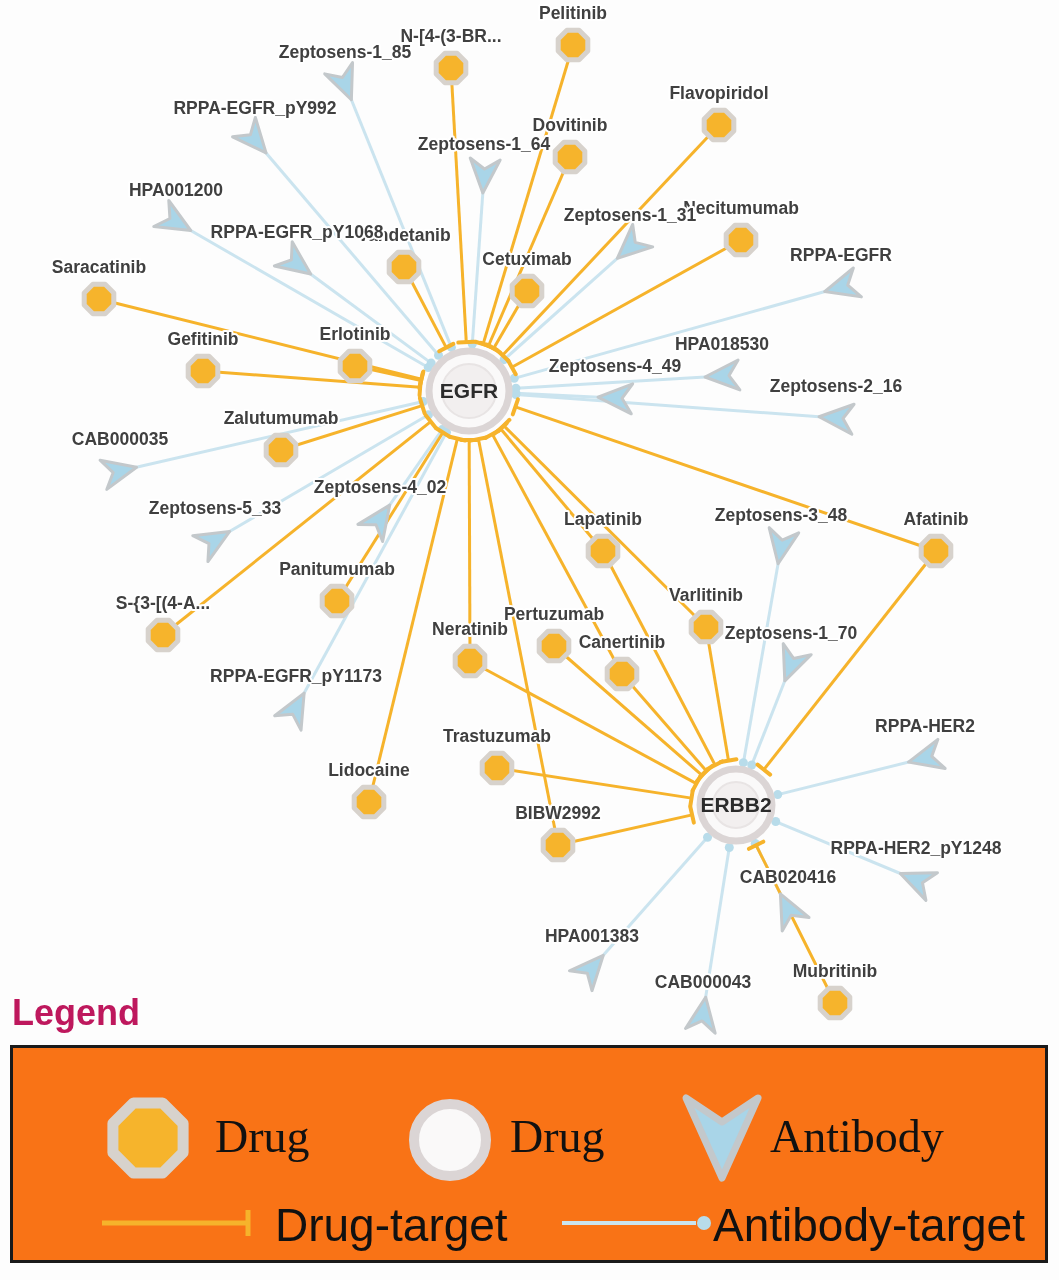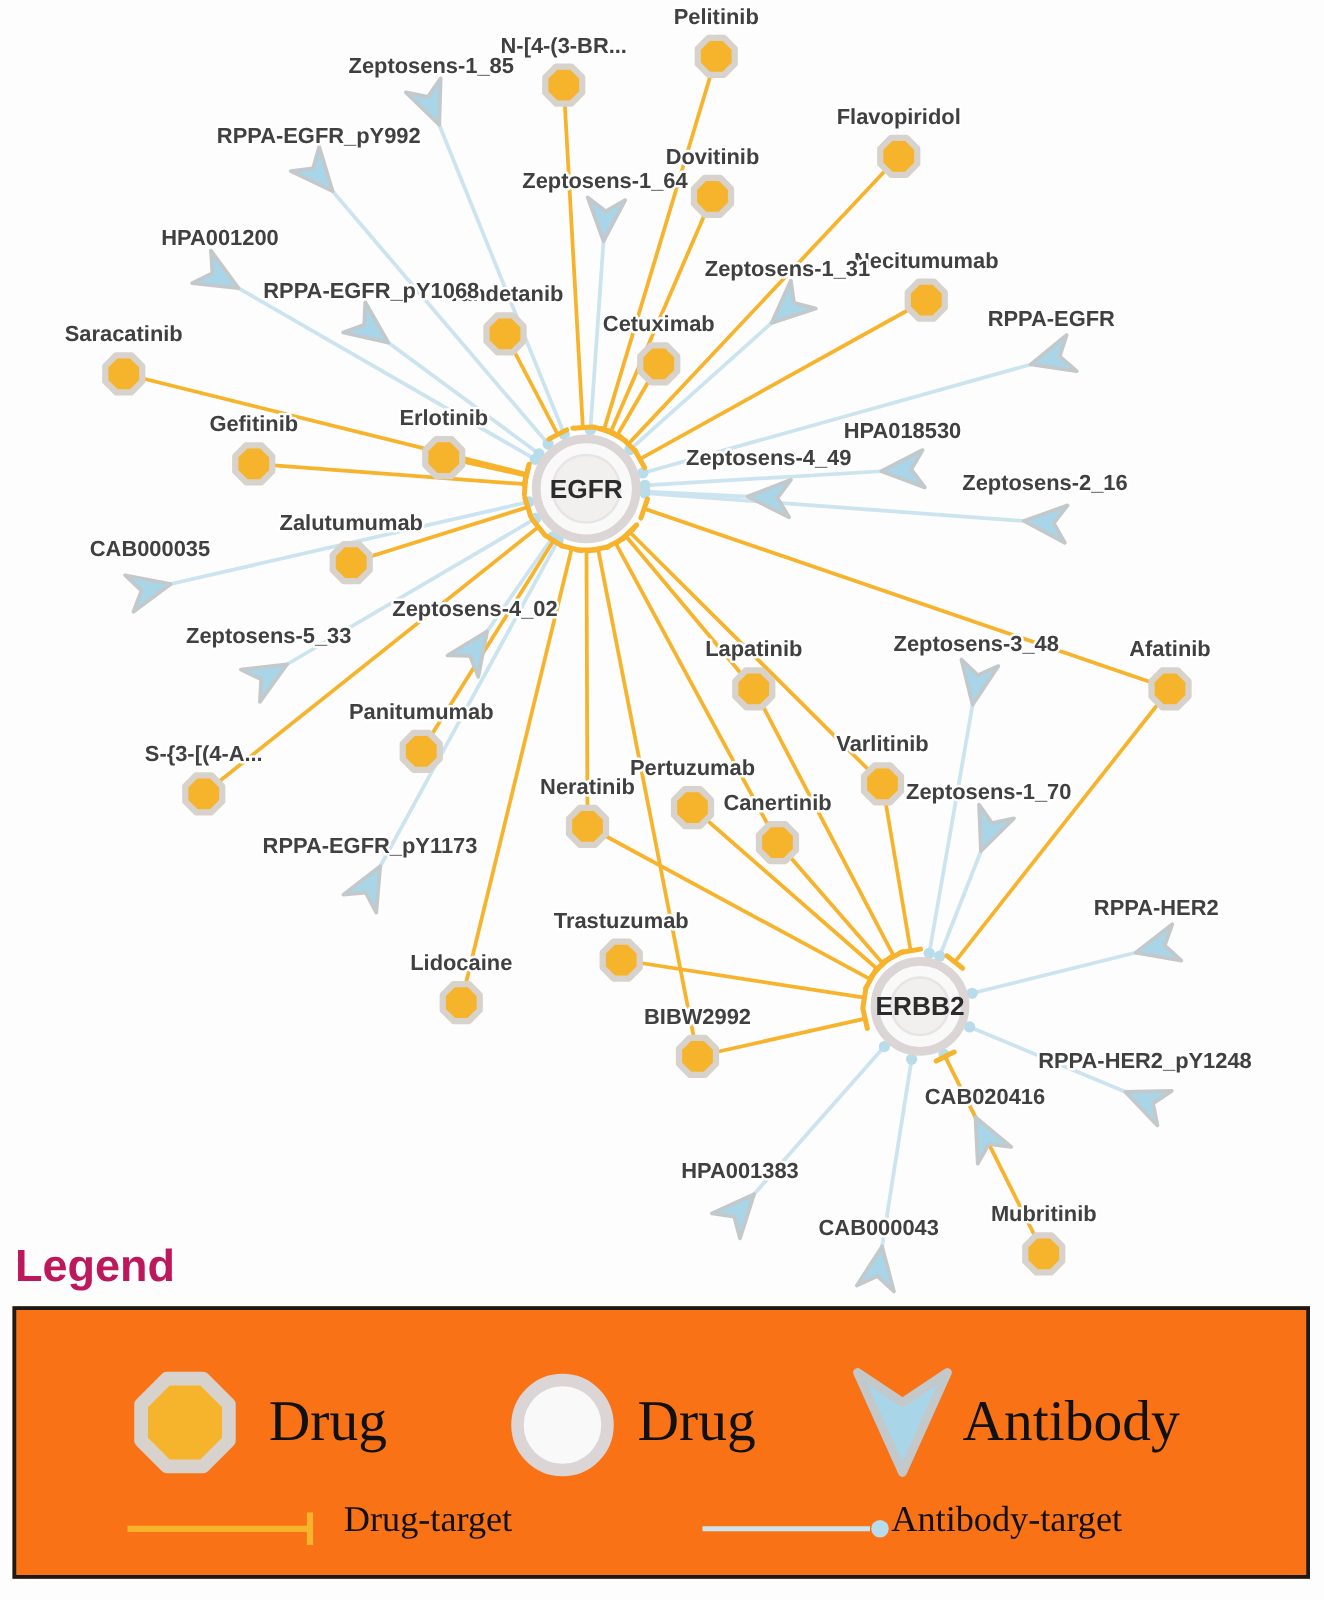--- a/index.html
+++ b/index.html
@@ -22,21 +22,21 @@
   .legend-box{
     position:absolute;left:10px;top:1045px;width:1032px;height:212px;
     border:3px solid #1a1a1a;background:#f97316;
   }
   .lg-icon{position:absolute;}
   .lg-label{
     position:absolute;font-family:"Liberation Serif",serif;font-size:46px;
     color:#111;line-height:1;white-space:nowrap;
   }
   .lg-label-sm{
-    position:absolute;font-family:Liberation Serif, serif;font-size:29px;
+    position:absolute;font-family:Liberation Sans, sans-serif;font-size:46px;
     color:#111;line-height:1;white-space:nowrap;
   }
 </style>
 </head>
 <body>
 
 <svg id="graph-svg" width="1059" height="1045" viewBox="0 0 1059 1045">
     <g>
       <line x1="345" y1="84" x2="451.3978896258512" y2="347.42058157367995" stroke="#CBE4EF" stroke-width="3"></line>
       <circle cx="451.3978896258512" cy="347.42058157367995" r="4.5" fill="#B8DCEA"></circle>

